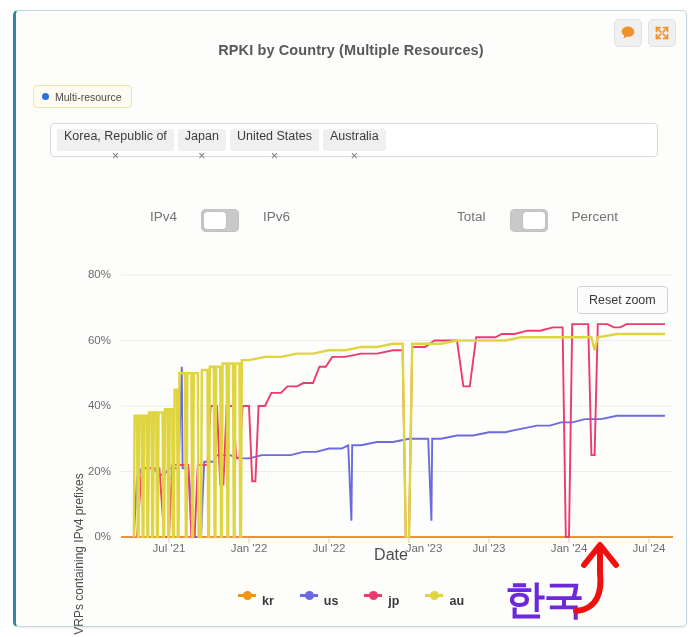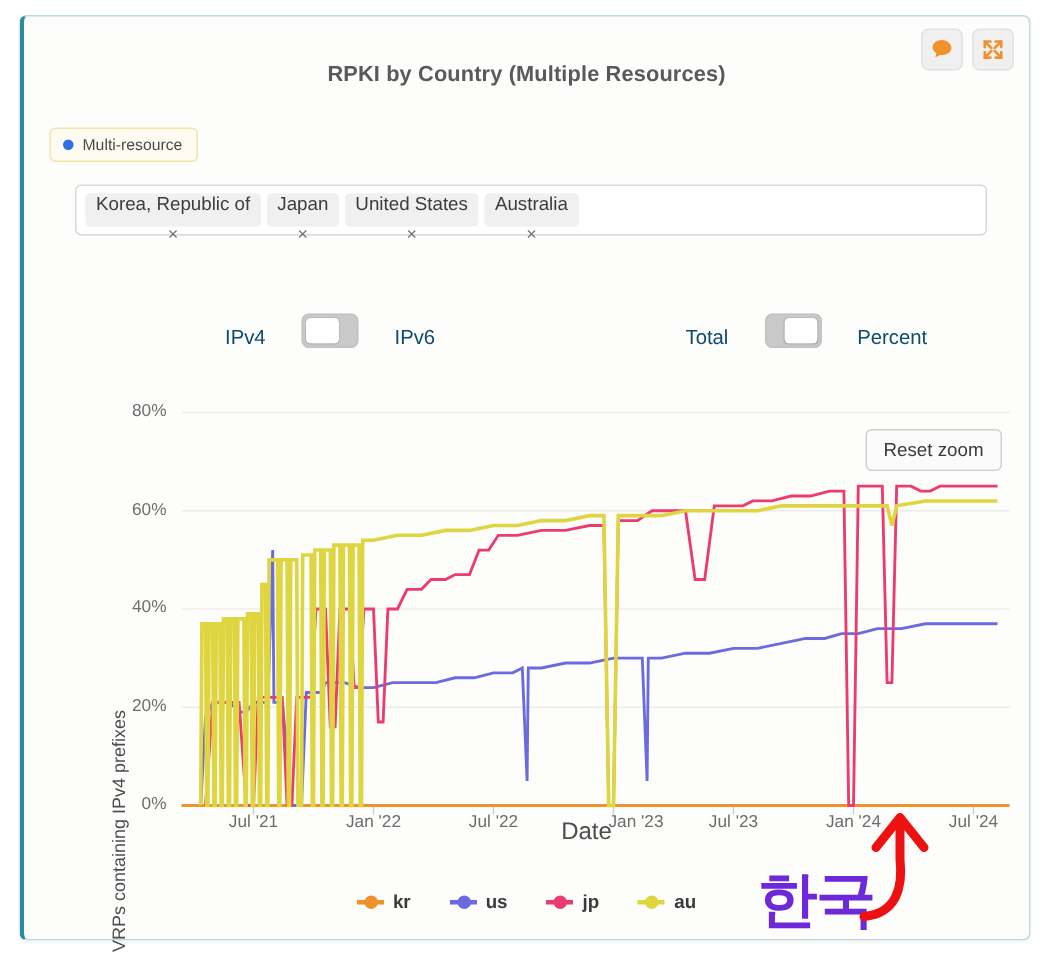--- a/index.html
+++ b/index.html
@@ -129,24 +129,24 @@
   .toggle-row {
     position: absolute;
     left: 0;
     right: 0;
     top: 198px;
     height: 30px;
   }
   .toggle-group {
     position: absolute;
     display: flex;
-    align-items: flex-end;
+    align-items: flex-start;
     gap: 24px;
     font-size: 13.5px;
-    color: #0c4a6e;
+    color: #737373;
   }
   .toggle-group.left  { left: 134px; }
   .toggle-group.right { left: 441px; }
   .switch {
     width: 38px;
     height: 23px;
     border-radius: 5px;
     background: #c9c9c9;
     position: relative;
     cursor: pointer;
@@ -231,21 +231,20 @@
     top: 583px;
     display: flex;
     justify-content: center;
     gap: 26px;
     font-size: 12.5px;
     font-weight: bold;
     color: #3a3a3a;
   }
   .legend-item {
     display: flex;
-    align-items: center;
     gap: 6px;
     cursor: pointer;
   }
   .legend-marker {
     width: 18px;
     height: 3px;
     position: relative;
   }
   .legend-marker::after {
     content: "";

